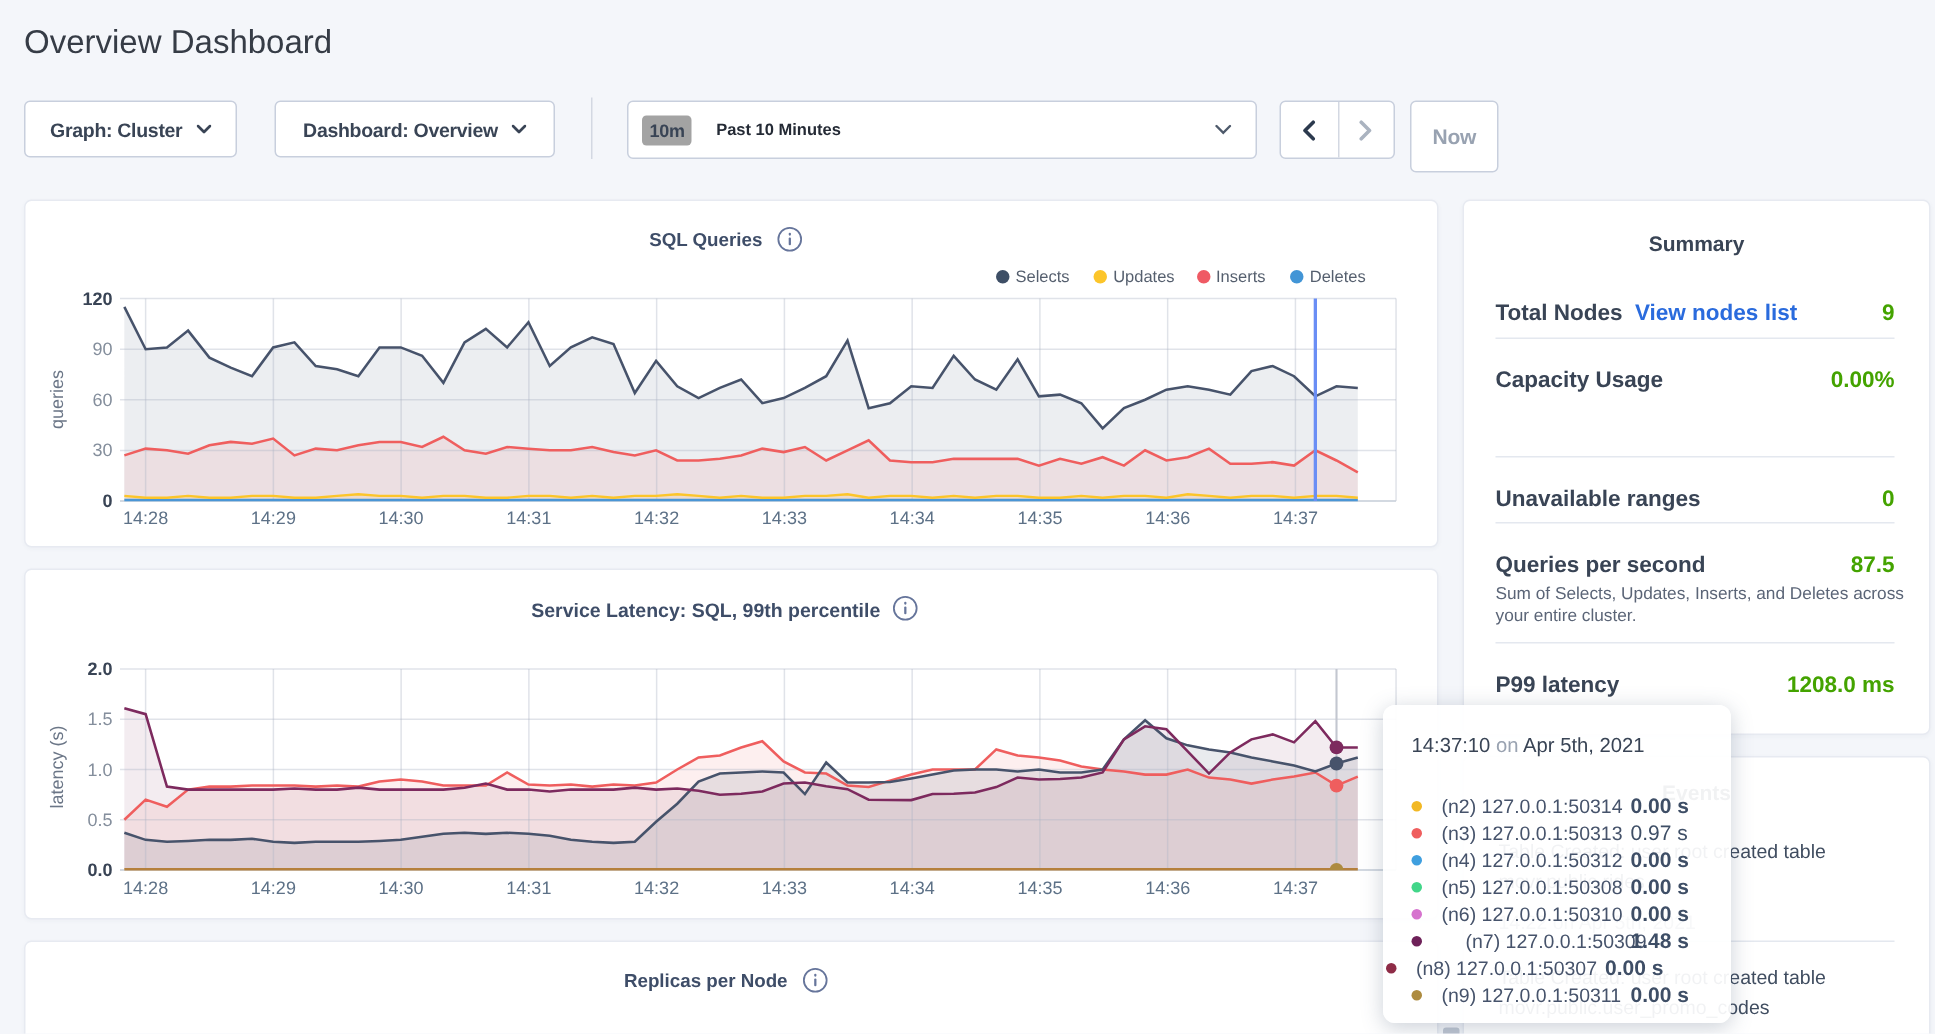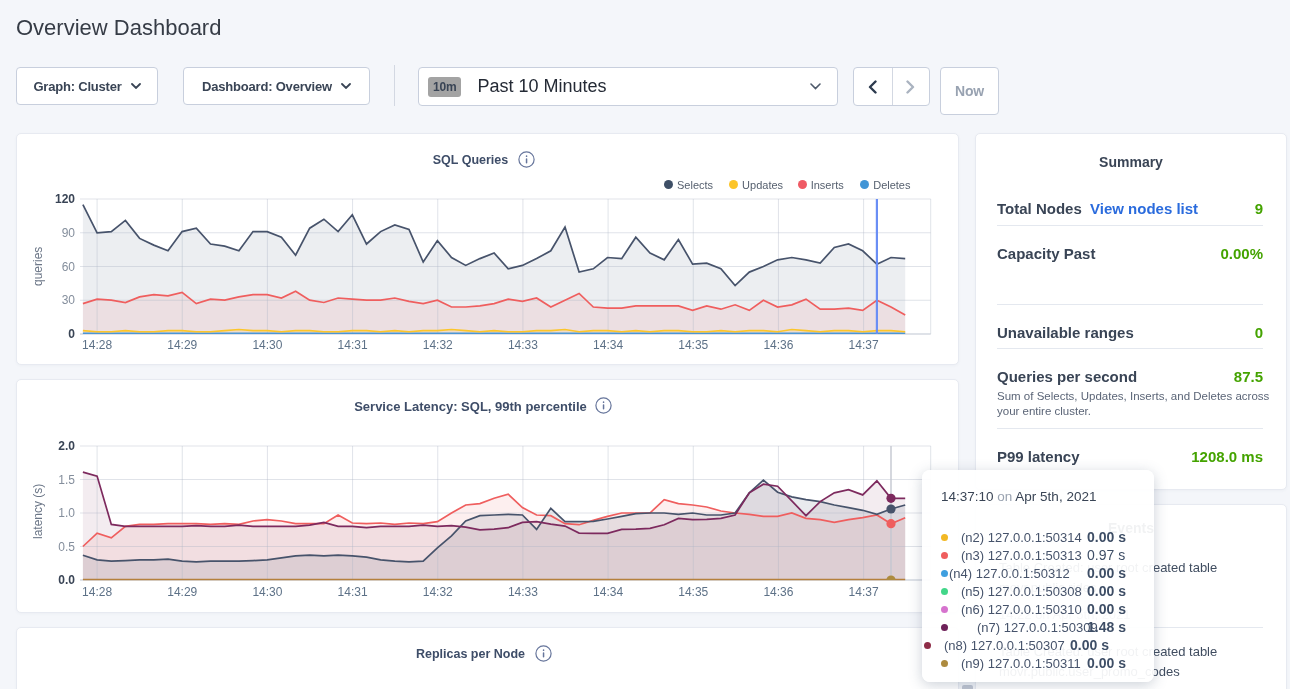--- a/index.html
+++ b/index.html
@@ -25,21 +25,21 @@
   <svg width="10" height="6" viewBox="0 0 10 6" style="margin-left:9px">
       <path d="M1 1l4 4 4-4" fill="none" stroke="#394455" stroke-width="1.8" stroke-linecap="round"></path>
     </svg></div>
 <div class="btn" style="left:183px;top:67px;width:187px;height:38px">Dashboard:&nbsp;Overview
   <svg width="10" height="6" viewBox="0 0 10 6" style="margin-left:9px">
       <path d="M1 1l4 4 4-4" fill="none" stroke="#394455" stroke-width="1.8" stroke-linecap="round"></path>
     </svg></div>
 <div class="abs" style="left:394px;top:65px;width:1px;height:41px;background:#d3d8e2"></div>
 <div class="btn" style="left:418px;top:67px;width:420px;height:39px;justify-content:flex-start;font-weight:400">
   <span style="background:#a3a3a3;border-radius:3px;font-size:12px;font-weight:700;color:#394455;padding:3px 5px;margin-left:9px">10m</span>
-  <span style="margin-left:16px;font-size:18px;font-weight:400;color:#242a35;letter-spacing:0">Past 10 Minutes</span>
+  <span style="margin-left:16px;font-size:11px;font-weight:700;color:#242a35;letter-spacing:0">Past 10 Minutes</span>
   <svg width="11" height="7" viewBox="0 0 11 7" style="position:absolute;right:16px">
       <path d="M1 1l4.5 4.5L10 1" fill="none" stroke="#4e5a6b" stroke-width="1.6" stroke-linecap="round"></path>
     </svg>
 </div>
 <div class="btn" style="left:853px;top:67px;width:77px;height:39px">
   <svg width="9" height="14" viewBox="0 0 9 14" style="position:absolute;left:14px">
       <path d="M7.5 1.5L2 7l5.5 5.5" fill="none" stroke="#2c3a4e" stroke-width="2.4" stroke-linecap="round" stroke-linejoin="round"></path>
     </svg>
   <div style="position:absolute;left:38px;top:0;width:1px;height:37px;background:#d3d8e2"></div>
   <svg width="9" height="14" viewBox="0 0 9 14" style="position:absolute;right:14px">
@@ -175,21 +175,21 @@
       <rect x="7.8" y="4.2" width="1.5" height="1.9" rx="0.7" fill="#66759b"></rect>
     </svg>
 <div class="abs" style="left:49px;top:60px;font-size:12px;font-weight:700;color:#394455">30</div>
 </div>
 <div class="abs" style="left:975px;top:133px;width:312px;height:357px;overflow:hidden">
 <div class="ctitle" style="top:21px;left:0;color:#394455;font-size:14px">Summary</div>
 <div class="abs sechead" style="left:22px;top:67px">Total Nodes</div>
 <div class="abs" style="left:115px;top:67px;font-size:15px;font-weight:700;color:#2a6bdd">View nodes list</div>
 <div class="abs green" style="right:24px;top:67px;font-size:15px">9</div>
 <div class="divider" style="top:92px"></div>
-<div class="abs sechead" style="left:22px;top:112px">Capacity Past</div>
+<div class="abs sechead" style="left:22px;top:112px">Capacity Usage</div>
 <div class="abs green" style="right:24px;top:112px;font-size:15px">0.00%</div>
 <div class="divider" style="top:171px"></div>
 <div class="abs sechead" style="left:22px;top:191px">Unavailable ranges</div>
 <div class="abs green" style="right:24px;top:191px;font-size:15px">0</div>
 <div class="divider" style="top:215px"></div>
 <div class="abs sechead" style="left:22px;top:235px">Queries per second</div>
 <div class="abs green" style="right:24px;top:235px;font-size:15px">87.5</div>
 <div class="abs sdesc" style="left:22px;top:256px;width:290px">Sum of Selects, Updates, Inserts, and Deletes across<br>your entire cluster.</div>
 <div class="divider" style="top:295px"></div>
 <div class="abs sechead" style="left:22px;top:315px">P99 latency</div>
@@ -211,21 +211,21 @@
 <span style="margin-left:13px;color:#46536b;font-size:13px">(n2) 127.0.0.1:50314</span>
 <span style="position:absolute;left:146px;white-space:nowrap;font-weight:700;color:#3e4e66">0.00 s</span>
 </div>
 <div class="abs" style="left:19px;top:76px;width:205px;height:18px;display:flex;align-items:center">
 <span style="width:7px;height:7px;border-radius:50%;background:#ef5e5e;flex:none"></span>
 <span style="margin-left:13px;color:#46536b;font-size:13px">(n3) 127.0.0.1:50313</span>
 <span style="position:absolute;left:146px;white-space:nowrap;font-weight:400;color:#3e4e66">0.97 s</span>
 </div>
 <div class="abs" style="left:19px;top:94px;width:205px;height:18px;display:flex;align-items:center">
 <span style="width:7px;height:7px;border-radius:50%;background:#3f9fdf;flex:none"></span>
-<span style="margin-left:1px;color:#46536b;font-size:13px">(n4) 127.0.0.1:50312</span>
+<span style="margin-left:13px;color:#46536b;font-size:13px">(n4) 127.0.0.1:50312</span>
 <span style="position:absolute;left:146px;white-space:nowrap;font-weight:700;color:#3e4e66">0.00 s</span>
 </div>
 <div class="abs" style="left:19px;top:112px;width:205px;height:18px;display:flex;align-items:center">
 <span style="width:7px;height:7px;border-radius:50%;background:#42d689;flex:none"></span>
 <span style="margin-left:13px;color:#46536b;font-size:13px">(n5) 127.0.0.1:50308</span>
 <span style="position:absolute;left:146px;white-space:nowrap;font-weight:700;color:#3e4e66">0.00 s</span>
 </div>
 <div class="abs" style="left:19px;top:130px;width:205px;height:18px;display:flex;align-items:center">
 <span style="width:7px;height:7px;border-radius:50%;background:#d673ce;flex:none"></span>
 <span style="margin-left:13px;color:#46536b;font-size:13px">(n6) 127.0.0.1:50310</span>

